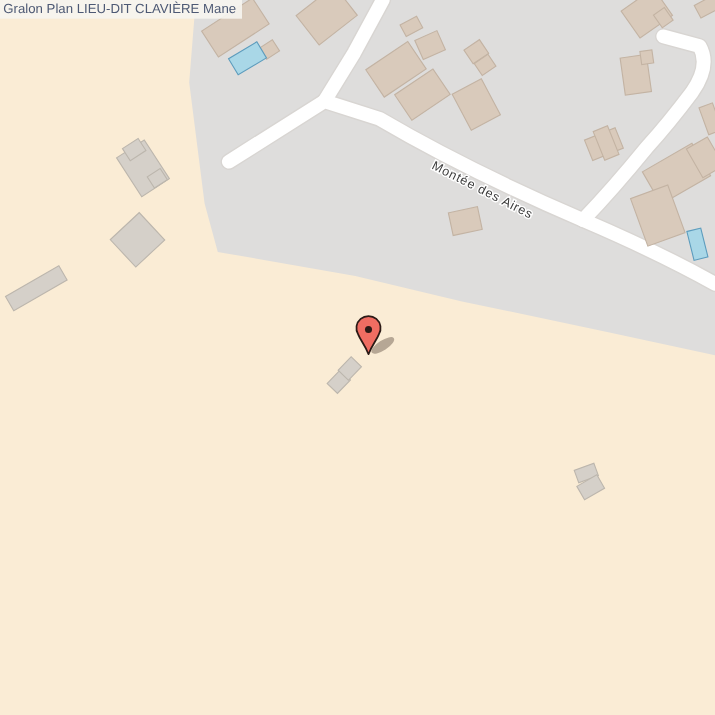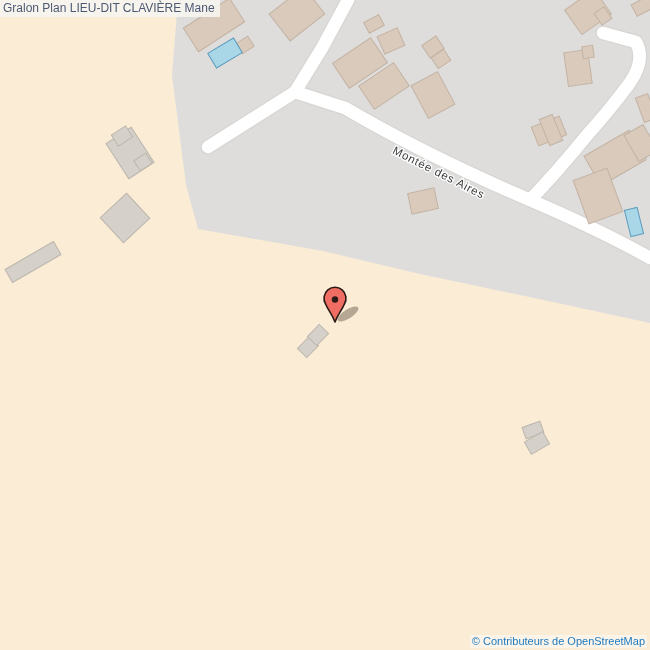--- a/index.html
+++ b/index.html
@@ -80,14 +80,13 @@
       <rect x="-10.5" y="-7" width="21" height="14" transform="translate(537,443) rotate(-30)" fill="#d5d0c9" stroke="#bcb6ad" stroke-width="1"></rect>
       <rect x="-15" y="-8.5" width="30" height="17" transform="translate(225,53) rotate(-31)" fill="#a9d7e7" stroke="#5d9cbd" stroke-width="1"></rect>
       <rect x="-6.5" y="-13.5" width="13" height="27" transform="translate(634,222) rotate(-14)" fill="#a9d7e7" stroke="#5d9cbd" stroke-width="1"></rect>
       <text transform="translate(437,176) rotate(27)" text-anchor="middle" font-size="11.5" letter-spacing="0.8" fill="#3c3c3c" stroke="#ffffff" stroke-width="2.5" paint-order="stroke" font-family="&quot;Liberation Sans&quot;, sans-serif">Montée des Aires</text>
       <ellipse cx="348" cy="314" rx="12" ry="4.5" transform="rotate(-33 348 314)" fill="rgba(80,64,52,0.40)"></ellipse>
       <path d="M335,322 C332,314 328,310 325.6,304
   A11,11 0 1 1 344.4,304 C342,310 338,314 335,322 Z" fill="#ef6d62" stroke="#2b1a16" stroke-width="1.6" stroke-linejoin="round"></path>
       <circle cx="335" cy="299.5" r="3.2" fill="#2b1a16"></circle>
     </svg>
   <div class="title-bar">Gralon Plan LIEU-DIT CLAVIÈRE Mane</div>
-  <div class="copyright">© Contributeurs de OpenStreetMap</div>
 </div>
 
 </body></html>

